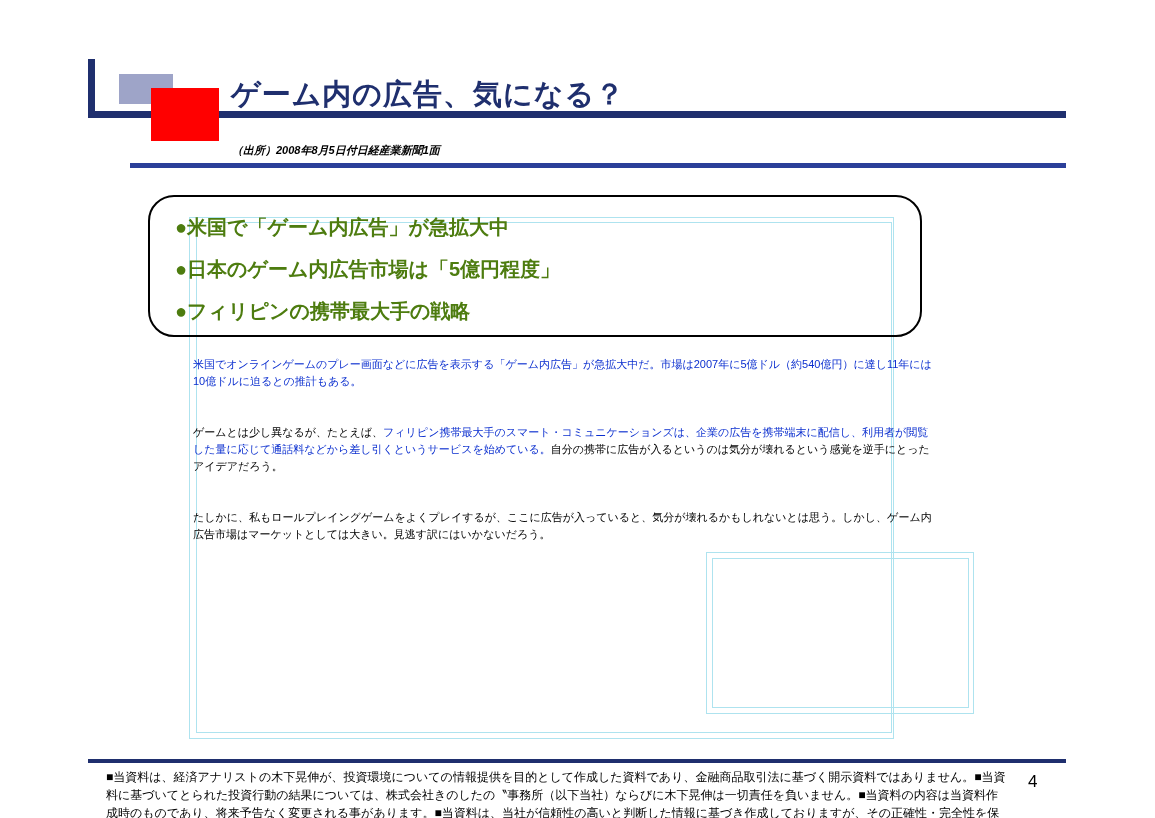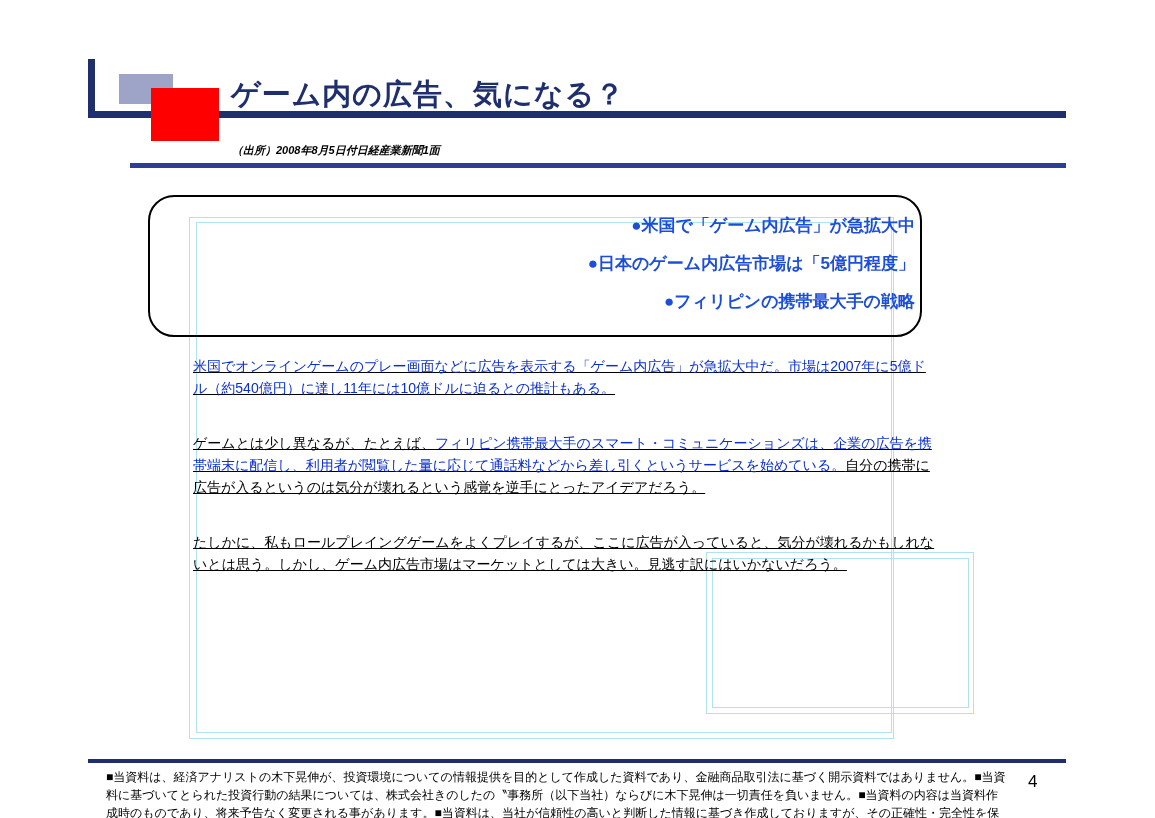--- a/index.html
+++ b/index.html
@@ -98,49 +98,47 @@
     background: transparent;
     box-sizing: border-box;
   }
   .bullets {
     position: absolute;
     left: 175px;
     top: 202px;
     width: 740px;
   }
   .bullet {
-    font-size: 17px;
+    font-size: 20px;
     font-weight: bold;
-    color: #1d4ed8;
+    color: #4d7c0f;
     margin-bottom: 15px;
     white-space: nowrap;
-    text-align: right;
   }
 
   
   .cyan-rect {
     position: absolute;
     border: 1px solid #aee3ef;
     box-sizing: border-box;
   }
   .cyan-a { left: 189px; top: 205px;  width: 705px; height: 522px; }
   .cyan-b { left: 196px; top: 210px;  width: 696px; height: 511px; }
   .cyan-c { left: 706px; top: 540px;  width: 268px; height: 162px; }
   .cyan-d { left: 712px; top: 546px;  width: 257px; height: 150px; }
 
   
   .body-text {
     position: absolute;
     left: 193px;
     top: 344px;
     width: 742px;
-    font-size: 14px;
+    font-size: 11px;
     line-height: 1.55;
     color: #000000;
-    text-decoration: underline;
   }
   .para { margin: 0 0 34px 0; }
   .para:last-child { margin-bottom: 0; }
   .hl { color: #0b2fcf; }
 
   
   .footer-rule {
     position: absolute;
     left: 88px;
     top: 747px;

